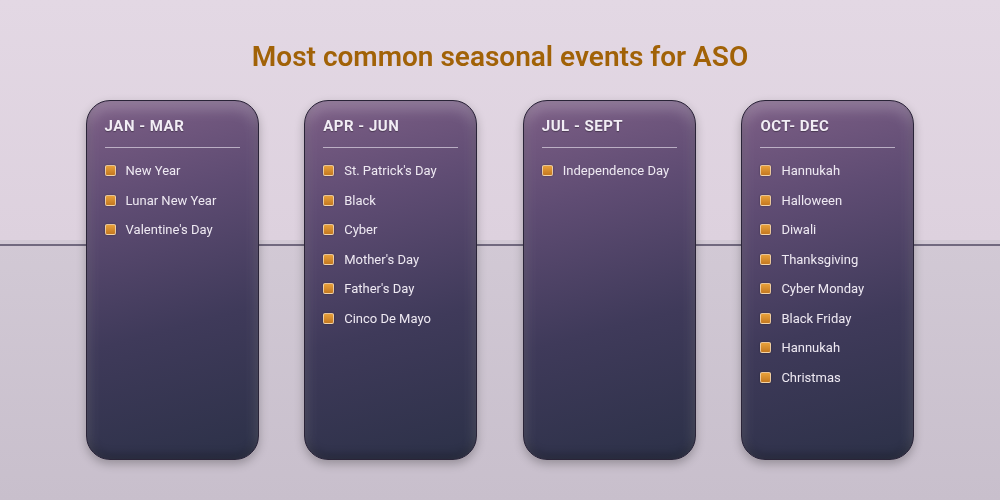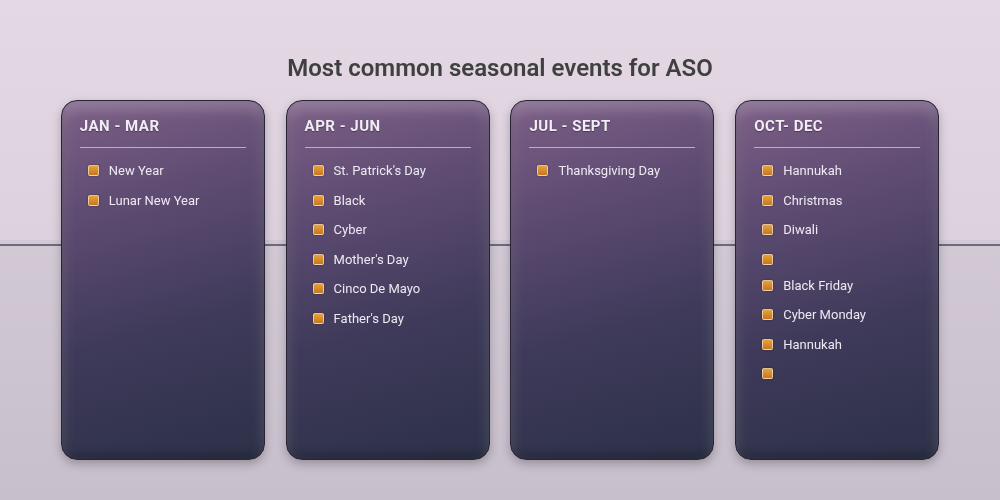--- a/index.html
+++ b/index.html
@@ -6,46 +6,46 @@
   html, body { width: 1000px; height: 500px; overflow: hidden; }
   body {
     font-family: -apple-system, "Segoe UI", Roboto, Arial, sans-serif;
     background:
       linear-gradient(180deg, #e3d8e4 0%, #ddd1de 48%, #d2c9d5 48%, #c8bfcc 100%);
     position: relative;
   }
   .title {
     width: 100%;
     text-align: center;
-    padding-top: 54px;
-    font-size: 24px;
+    padding-top: 40px;
+    font-size: 28px;
     font-weight: 600;
-    color: #404040;
+    color: #a16207;
   }
   .timeline-line {
     position: absolute;
     left: 0; right: 0;
     top: 244px;
     height: 2px;
     background: #3d3651;
     opacity: 0.65;
   }
   .cards {
     position: absolute;
     top: 100px;
     left: 0; right: 0;
     display: flex;
     justify-content: space-evenly;
     align-items: flex-start;
     padding: 0 40px;
   }
   .card {
-    width: 204px;
+    width: 173px;
     min-height: 360px;
-    border-radius: 16px;
+    border-radius: 24px;
     border: 1px solid #2a2438;
     background: linear-gradient(165deg, #7d5f86 0%, #5f4c73 28%, #3f3a5a 62%, #2c3148 100%);
     box-shadow:
       inset 0 8px 14px rgba(255,255,255,0.22),
       inset 0 -4px 10px rgba(0,0,0,0.28),
       0 4px 10px rgba(0,0,0,0.25);
     padding: 16px 18px 34px 18px;
     color: #efeaf2;
   }
   .card-header {
@@ -64,21 +64,20 @@
     flex-direction: column;
     gap: 12px;
   }
   .event-item {
     display: flex;
     align-items: flex-start;
     gap: 10px;
     font-size: 13px;
     line-height: 1.35;
     color: #eee9f2;
-    margin-left: 8px;
   }
   .bullet-icon {
     flex: 0 0 auto;
     width: 11px;
     height: 11px;
     margin-top: 3px;
     background: linear-gradient(180deg, #e8a13a 0%, #c47820 100%);
     border: 1px solid rgba(255,255,255,0.55);
     border-radius: 2px;
     box-shadow: 0 0 2px rgba(0,0,0,0.4);
@@ -98,20 +97,24 @@
     <div class="card-header">JAN - MAR</div>
     <ul class="event-list">
       <li class="event-item">
           <span class="bullet-icon"></span>
           <span class="event-label">New Year</span>
         </li>
       <li class="event-item">
           <span class="bullet-icon"></span>
           <span class="event-label">Lunar New Year</span>
         </li>
+      <li class="event-item">
+          <span class="bullet-icon"></span>
+          <span class="event-label">Valentine's Day</span>
+        </li>
     </ul>
   </div>
 
   <div class="card">
     <div class="card-header">APR - JUN</div>
     <ul class="event-list">
       <li class="event-item">
           <span class="bullet-icon"></span>
           <span class="event-label">St. Patrick's Day</span>
         </li>
@@ -122,68 +125,70 @@
       <li class="event-item">
           <span class="bullet-icon"></span>
           <span class="event-label">Cyber</span>
         </li>
       <li class="event-item">
           <span class="bullet-icon"></span>
           <span class="event-label">Mother's Day</span>
         </li>
       <li class="event-item">
           <span class="bullet-icon"></span>
-          <span class="event-label">Cinco De Mayo</span>
+          <span class="event-label">Father's Day</span>
         </li>
       <li class="event-item">
           <span class="bullet-icon"></span>
-          <span class="event-label">Father's Day</span>
+          <span class="event-label">Cinco De Mayo</span>
         </li>
     </ul>
   </div>
 
   <div class="card">
     <div class="card-header">JUL - SEPT</div>
     <ul class="event-list">
       <li class="event-item">
           <span class="bullet-icon"></span>
-          <span class="event-label">Thanksgiving Day</span>
+          <span class="event-label">Independence Day</span>
         </li>
     </ul>
   </div>
 
   <div class="card">
     <div class="card-header">OCT- DEC</div>
     <ul class="event-list">
       <li class="event-item">
           <span class="bullet-icon"></span>
           <span class="event-label">Hannukah</span>
         </li>
       <li class="event-item">
           <span class="bullet-icon"></span>
-          <span class="event-label">Christmas</span>
+          <span class="event-label">Halloween</span>
         </li>
       <li class="event-item">
           <span class="bullet-icon"></span>
           <span class="event-label">Diwali</span>
         </li>
       <li class="event-item">
           <span class="bullet-icon"></span>
+          <span class="event-label">Thanksgiving</span>
+        </li>
+      <li class="event-item">
+          <span class="bullet-icon"></span>
+          <span class="event-label">Cyber Monday</span>
         </li>
       <li class="event-item">
           <span class="bullet-icon"></span>
           <span class="event-label">Black Friday</span>
         </li>
       <li class="event-item">
           <span class="bullet-icon"></span>
-          <span class="event-label">Cyber Monday</span>
-        </li>
-      <li class="event-item">
-          <span class="bullet-icon"></span>
           <span class="event-label">Hannukah</span>
         </li>
       <li class="event-item">
           <span class="bullet-icon"></span>
+          <span class="event-label">Christmas</span>
         </li>
     </ul>
   </div>
 
 </div>
 
 </body></html>

